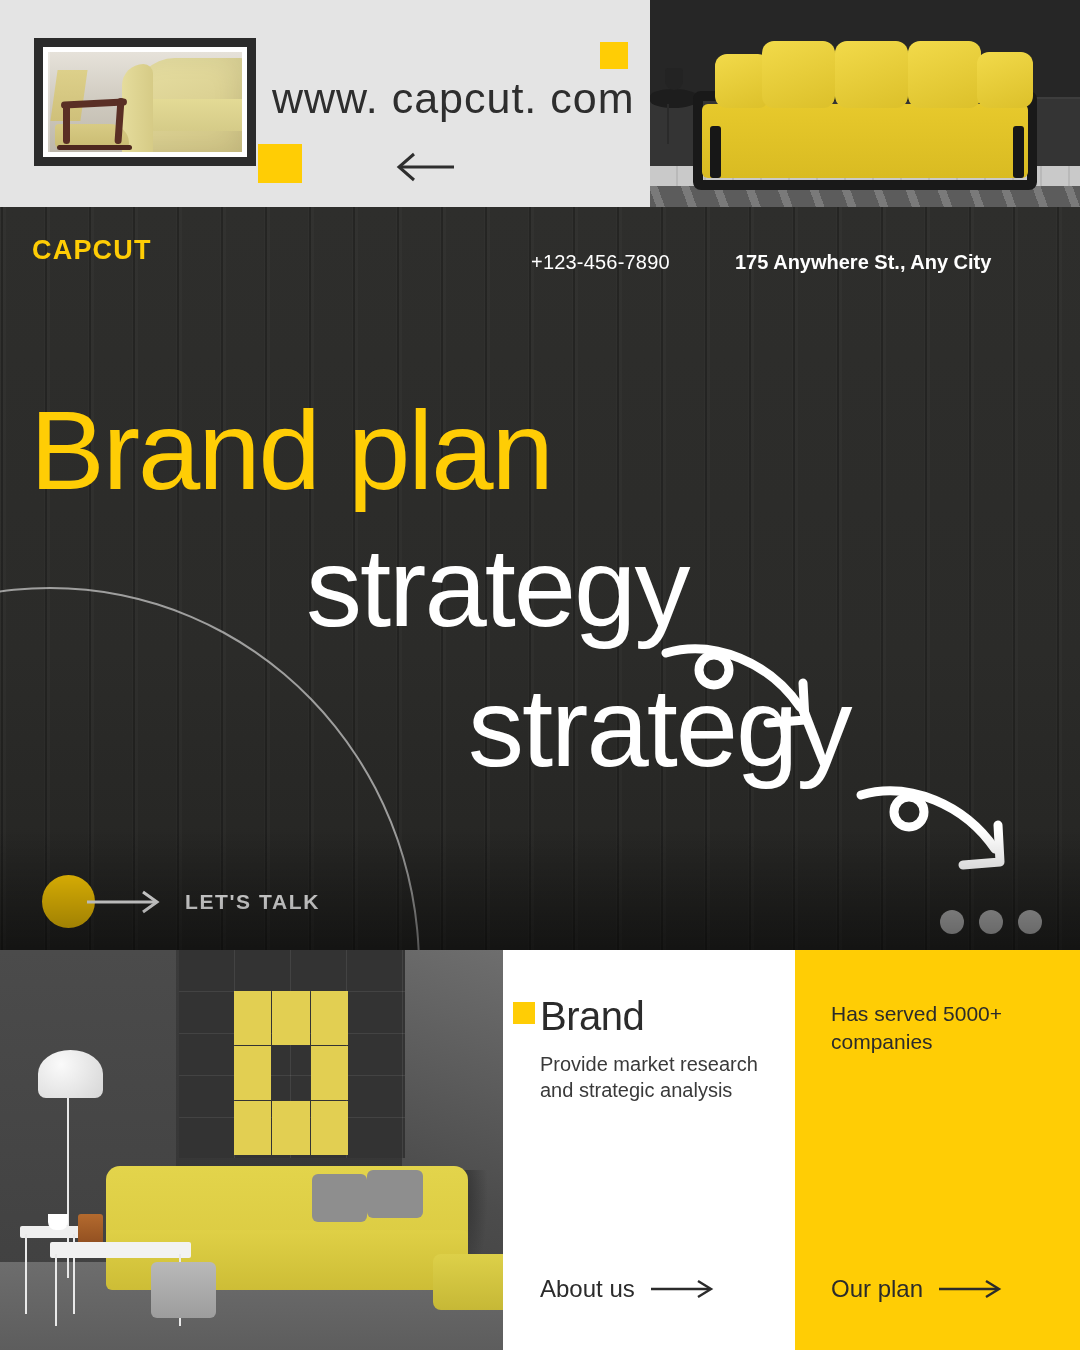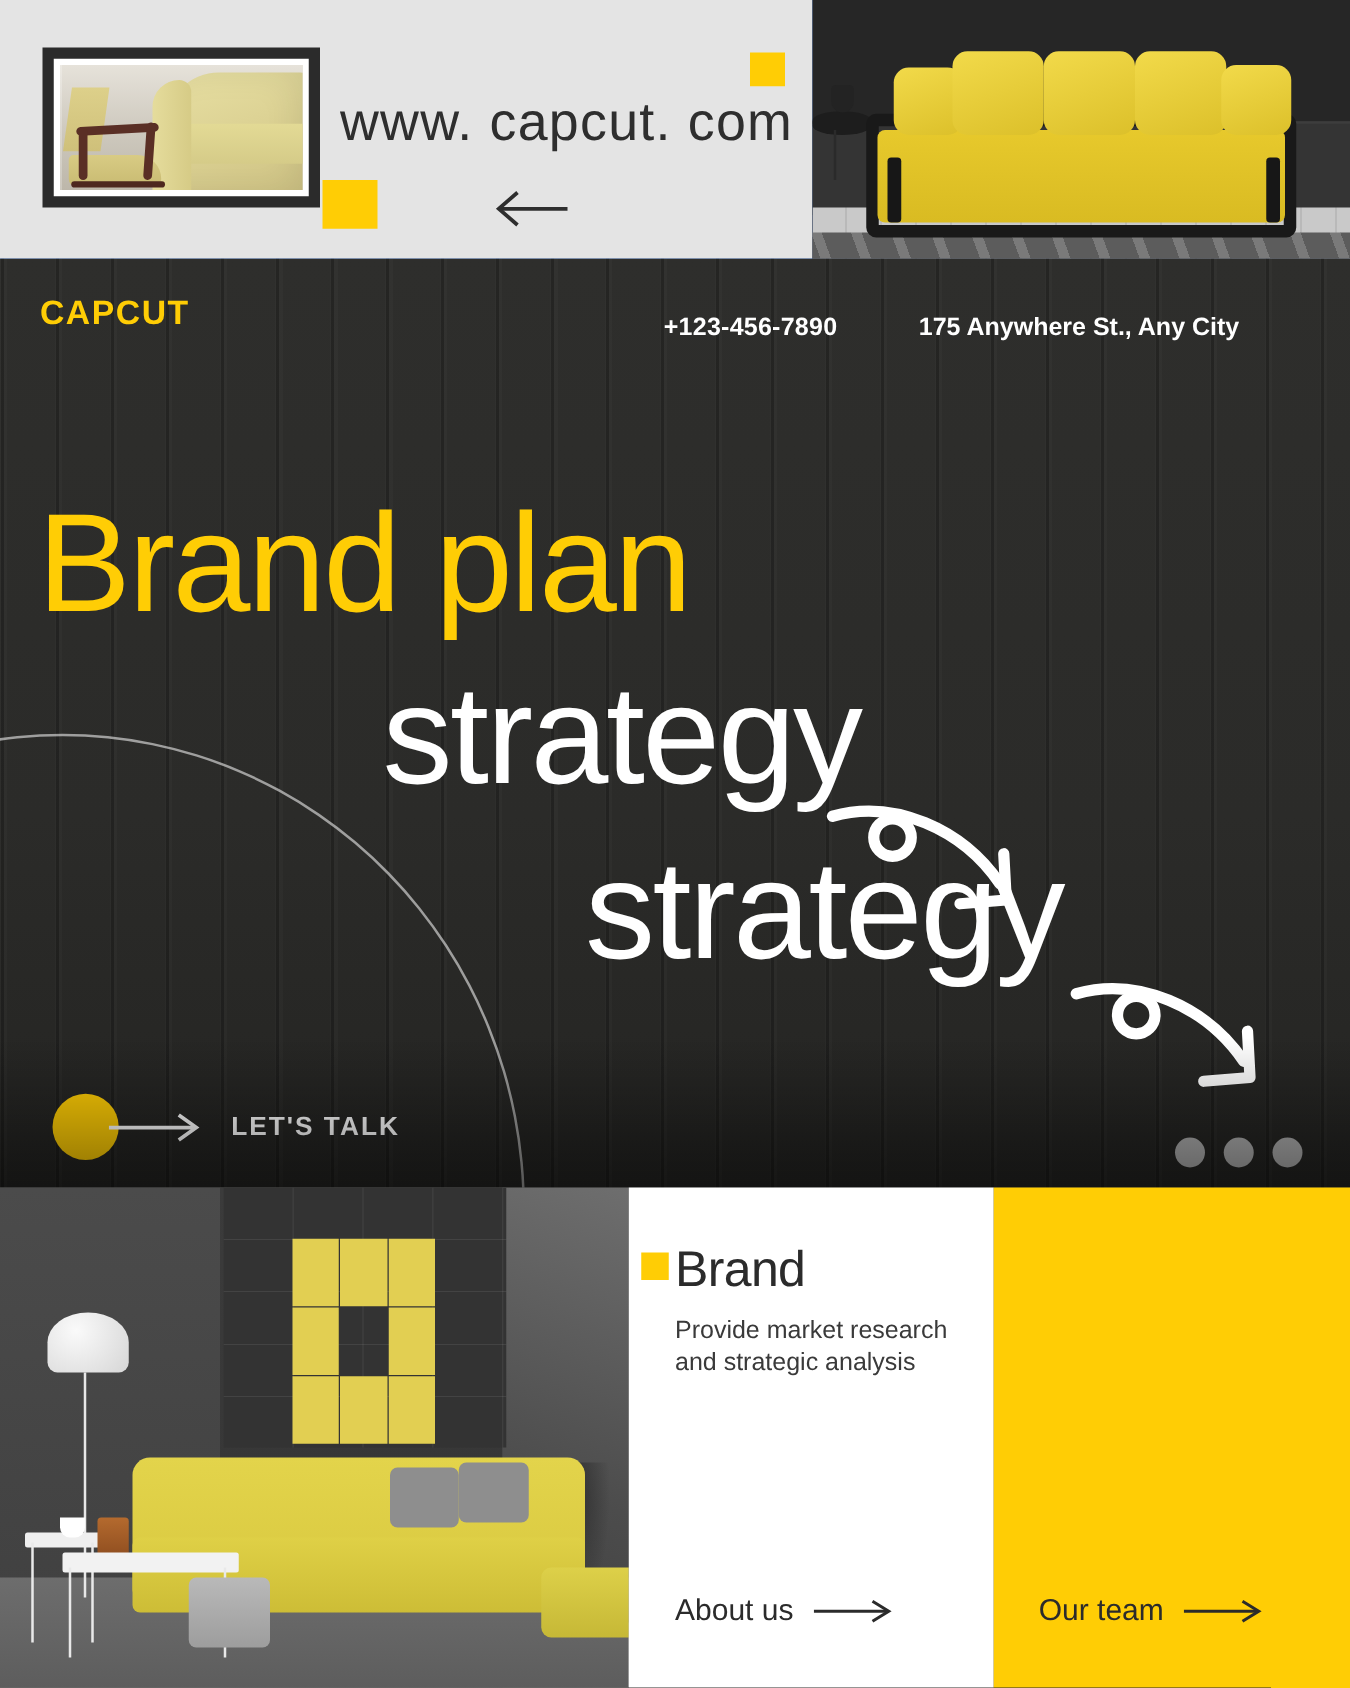--- a/index.html
+++ b/index.html
@@ -143,21 +143,21 @@
   .hero-shadow{
     position:absolute; left:0; bottom:0; width:100%; height:120px;
     background:linear-gradient(180deg,rgba(0,0,0,0),rgba(0,0,0,.45));
   }
   .brandmark{
     position:absolute; left:32px; top:28px;
     color:#ffcd05; font-size:27px; font-weight:700; letter-spacing:1.2px;
   }
   .contact-phone{
     position:absolute; left:531px; top:44px;
-    color:#fff; font-size:20px; font-weight:700; letter-spacing:.2px;
+    color:#fff; font-size:20px; font-weight:400; letter-spacing:.2px;
   }
 
   .arc{
     position:absolute; left:-320px; top:380px; width:740px; height:760px;
     border:2px solid rgba(255,255,255,.55);
     border-radius:50%;
     pointer-events:none;
   }
 
   .headline{ position:absolute; left:0; top:0; width:1080px; }
@@ -417,21 +417,22 @@
     <div class="b-brand-link">
       <span>About us</span>
       <svg class="link-arrow" width="66" height="20" viewBox="0 0 66 20">
         <line x1="0" y1="10" x2="58" y2="10" stroke="#2b2b2b" stroke-width="2.4"></line>
         <polyline points="47,2 60,10 47,18" fill="none" stroke="#2b2b2b" stroke-width="2.4"></polyline>
       </svg>
     </div>
   </div>
 
   <div class="b-stat">
+    <div class="b-stat-desc">Has served 5000+ companies</div>
     <div class="b-stat-link">
-      <span>Our team</span>
+      <span>Our plan</span>
       <svg class="link-arrow" width="66" height="20" viewBox="0 0 66 20">
         <line x1="0" y1="10" x2="58" y2="10" stroke="#2b2b2b" stroke-width="2.4"></line>
         <polyline points="47,2 60,10 47,18" fill="none" stroke="#2b2b2b" stroke-width="2.4"></polyline>
       </svg>
     </div>
   </div>
 </div>
 
 </body></html>

